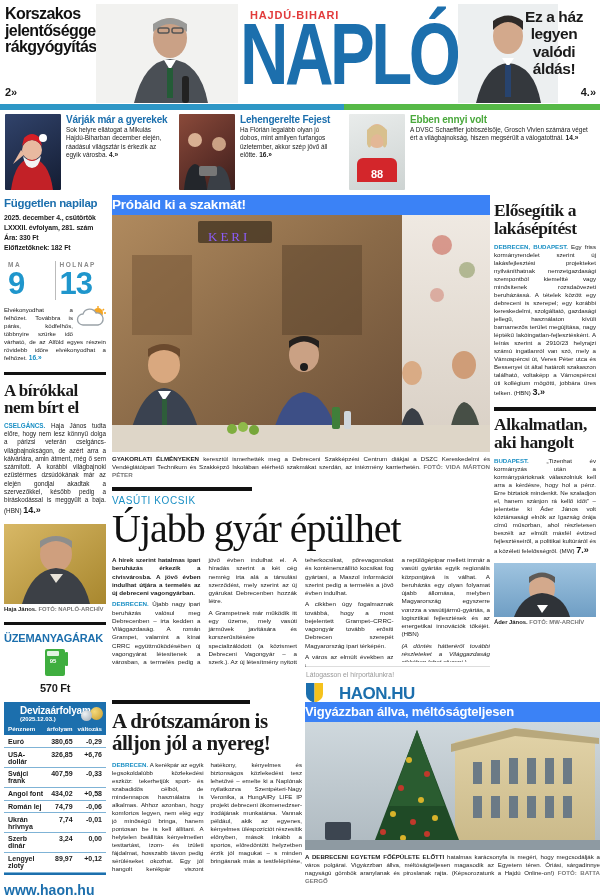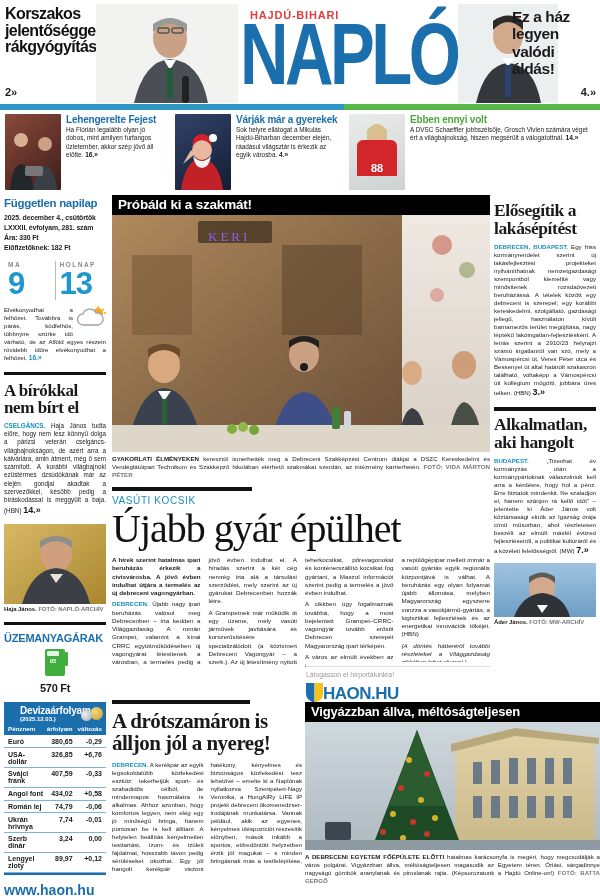--- a/index.html
+++ b/index.html
@@ -4,41 +4,41 @@
 <style>
   html,body{margin:0;padding:0;background:#e8e8e8}
   #page{position:relative;width:600px;height:896px;background:#fff;overflow:hidden;
         font-family:"Liberation Sans","DejaVu Sans",sans-serif;color:#1a1a1a}
   .serif{font-family:"Liberation Serif","DejaVu Serif",serif}
 
   
   .hdr-left{position:absolute;left:5px;top:6px;width:118px;font-weight:bold;
             font-size:16px;line-height:1.04;letter-spacing:-.6px;color:#111}
   .hdr-left-page{position:absolute;left:5px;top:86px;font-weight:bold;font-size:11px}
-  .hdr-right{position:absolute;right:4px;top:8px;width:84px;text-align:left;
+  .hdr-right{position:absolute;right:4px;top:8px;width:84px;text-align:center;
              font-weight:bold;font-size:15.5px;line-height:1.12;letter-spacing:-.4px}
   .hdr-right-page{position:absolute;right:4px;top:86px;font-weight:bold;font-size:11px}
   .bust{position:absolute;overflow:hidden}
   .bust svg{display:block}
   .mast-region{position:absolute;left:250px;top:9px;color:#e23b3c;font-weight:bold;
                font-size:11px;letter-spacing:.8px}
   .mast-title{position:absolute;left:240px;top:10px;color:#1c6fad;font-weight:bold;
               font-size:78px;line-height:1;letter-spacing:-4px;
               transform:scale(.86,1.12);transform-origin:left top}
 
   
   .teasers{position:absolute;left:0;top:104px;width:600px;height:91px;display:flex}
   .teaser{position:relative;box-sizing:border-box;padding:10px 5px 0 5px;display:flex;gap:5px}
   .t1{width:174px}.t2{width:170px}.t3{width:256px}
   .strip{position:absolute;left:0;top:0;width:100%;height:6px}
   .t-photo{flex:0 0 56px;height:76px;border-radius:1px;position:relative;overflow:hidden}
   .t-title{font-weight:bold;font-size:10px;margin:0 0 1px;letter-spacing:-.2px}
   .t-text{font-size:6.4px;line-height:1.3;margin:0;text-align:left}
   .pref{font-weight:bold;font-size:6.6px;white-space:nowrap}
-  .jersey{position:absolute;left:8px;bottom:14px;width:40px;height:36px;background:#d3262b;border-radius:6px 6px 0 0}
+  .jersey{position:absolute;left:8px;bottom:8px;width:40px;height:24px;background:#d3262b;border-radius:6px 6px 0 0}
   .jersey span{position:absolute;left:0;right:0;bottom:2px;text-align:center;color:#fff;font-weight:bold;font-size:11px}
 
   
   .rail{position:absolute;left:4px;top:197px;width:102px;height:699px;overflow:hidden}
   .fl-title{color:#1c6fad;font-weight:bold;font-size:11.5px;letter-spacing:-.3px;margin:0 0 4px}
   .info{font-size:6.9px;font-weight:bold;line-height:1.45;letter-spacing:-.1px}
   .temps{display:flex;margin-top:8px;border-bottom:0}
   .temp{flex:1;text-align:left;padding-left:4px}
   .temp+.temp{border-left:1px solid #bbb}
   .temp-label{color:#8a8a8a;font-weight:bold;font-size:6.5px;letter-spacing:1.5px}
@@ -75,37 +75,37 @@
   .coin.silver{width:11px;height:11px;background:radial-gradient(circle at 35% 35%,#eef2f5,#9fa9b2);left:0;top:4px}
   .cur-cols{background:#1c6fad;color:#fff;display:flex;font-size:6.2px;font-weight:bold;padding:1px 4px 3px}
   .cur-cols .c0{flex:1.2;text-align:left}.cur-cols .c1,.cur-cols .c2{flex:1;text-align:right}
   .cur-row{display:flex;font-size:7px;font-weight:bold;padding:2.4px 4px;border-bottom:1px solid #7fb3d6}
   .cur-row .c0{flex:1.2;text-align:left}.cur-row .c1,.cur-row .c2{flex:1;text-align:right}
   .contact{margin-top:6px;font-size:7px;font-weight:bold;line-height:1.4}
   .weburl{color:#1c6fad;font-size:14px}
 
   
   .center{position:absolute;left:112px;top:195px;width:378px;height:501px}
-  .bluebar{height:20px;background:#000000;color:#fff;font-weight:bold;font-size:13.5px;
-           line-height:20px;padding-left:6px;letter-spacing:-.2px}
+  .bluebar{height:20px;background:#3b82f6;color:#fff;font-weight:bold;font-size:13.5px;
+           line-height:20px;letter-spacing:-.2px}
   .mainphoto{width:378px;height:237px;position:relative;overflow:hidden}
   .keri-sign{position:absolute;left:96px;top:14px;color:#8b5cf6;font-family:"Liberation Serif",serif;
              font-size:13px;letter-spacing:3px;text-shadow:0 0 3px #4a3category820,0 0 4px #3a2c18}
   .mcapt{font-size:6.2px;line-height:1.3;margin-top:3px;text-align:justify}
   .sechead .bar{width:140px;height:4px;background:#111;margin:8px 0 4px}
   .kicker{color:#1a8fc4;font-weight:normal;font-size:10px;letter-spacing:.6px}
   .bigh{font-size:40px;line-height:1;margin:3px 0 7px;font-weight:normal;letter-spacing:-1px;color:#111}
   .artcols{column-count:4;column-gap:8px;font-size:6.25px;line-height:1.32;text-align:justify;
            height:152px;overflow:hidden;position:relative}
   .artcols p{margin:0 0 3px}
   .lead{font-weight:bold}
   .note{font-style:italic}
   .haon{position:absolute;right:0;bottom:0;width:184px;height:46px;background:#fff;padding-top:4px;box-sizing:border-box}
   .haon-text{color:#999;font-size:6.8px;border-top:1px solid #ddd;padding-top:4px;margin-bottom:3px}
-  .haon-logo{display:flex;align-items:center;gap:0}
+  .haon-logo{display:flex;align-items:center;gap:16px}
   .haon-word{color:#1c6fad;font-weight:bold;font-size:17px;letter-spacing:-.5px}
 
   
   .bleft{position:absolute;left:112px;top:700px;width:190px;height:196px;overflow:hidden}
   .bleft .bar{width:138px;height:4px;background:#111;margin-bottom:7px}
   .bleft h2{font-size:21px;line-height:1.03;margin:0 0 7px;font-weight:bold;letter-spacing:-.5px}
   .bleft .body{column-count:2;column-gap:7px;font-size:6.15px;line-height:1.3;text-align:justify;height:118px;overflow:hidden}
 
   
   .bright{position:absolute;left:305px;top:702px;width:295px;height:194px}
@@ -159,52 +159,52 @@
         <path d="M44 54 l6 9 l6 -9 Z" fill="#fff"></path>
         <rect x="47" y="61" width="6" height="32" fill="#27436e"></rect>
       </svg>
     </div>
 
     <div class="hdr-right">Ez a ház legyen valódi áldás!</div>
     <div class="hdr-right-page">4.»</div>
   </div>
 
   <div class="teasers">
-    <div class="teaser t2">
-      <div class="strip" style="background:#2e97c6"></div>
-      <div class="t-photo" style="background:linear-gradient(140deg,#8a4a3a,#5d2f28 60%,#3c1f1c)">
-        <svg width="56" height="76" viewBox="0 0 56 76">
-            <circle cx="16" cy="26" r="7" fill="#d9b093"></circle>
-            <path d="M5 76 q2 -24 11 -26 q10 2 12 26Z" fill="#23262b"></path>
-            <circle cx="40" cy="30" r="7" fill="#caa184"></circle>
-            <path d="M28 76 q3 -22 12 -24 q10 2 12 24Z" fill="#3a3f46"></path>
-            <rect x="20" y="52" width="18" height="10" rx="2" fill="#777"></rect>
-          </svg>
-      </div>
-      <div>
-        <p class="t-title" style="color:#1c6fad">Lehengerelte Fejest</p>
-        <p class="t-text"><span>Ha Flórián legalább olyan jó dobos, mint amilyen furfangos üzletember, akkor szép jövő áll előtte.</span> <span class="pref">16.»</span></p>
-      </div>
-    </div>
-
     <div class="teaser t1">
       <div class="strip" style="background:#2e97c6"></div>
       <div class="t-photo" style="background:linear-gradient(150deg,#31436b,#141d33)">
         <svg width="56" height="76" viewBox="0 0 56 76">
             <path d="M6 76 q4 -30 20 -32 q18 2 22 32 Z" fill="#c22127"></path>
             <circle cx="27" cy="36" r="10" fill="#e8b9a0"></circle>
             <path d="M17 32 q10 -12 20 0 l-2 -8 q-8 -8 -16 0 Z" fill="#d61f26"></path>
             <circle cx="38" cy="24" r="4" fill="#fff"></circle>
             <path d="M18 42 q9 10 18 0 q-2 12 -9 12 q-7 0 -9 -12Z" fill="#f2f2f2"></path>
             <path d="M8 50 l8 -14 l4 4 Z" fill="#e8b9a0"></path>
           </svg>
       </div>
       <div>
         <p class="t-title" style="color:#1c6fad">Várják már a gyerekek</p>
         <p class="t-text"><span>Sok helyre ellátogat a Mikulás Hajdú-Biharban december elején, ráadásul világsztár is érkezik az egyik városba.</span> <span class="pref">4.»</span></p>
+      </div>
+    </div>
+
+    <div class="teaser t2">
+      <div class="strip" style="background:#2e97c6"></div>
+      <div class="t-photo" style="background:linear-gradient(140deg,#8a4a3a,#5d2f28 60%,#3c1f1c)">
+        <svg width="56" height="76" viewBox="0 0 56 76">
+            <circle cx="16" cy="26" r="7" fill="#d9b093"></circle>
+            <path d="M5 76 q2 -24 11 -26 q10 2 12 26Z" fill="#23262b"></path>
+            <circle cx="40" cy="30" r="7" fill="#caa184"></circle>
+            <path d="M28 76 q3 -22 12 -24 q10 2 12 24Z" fill="#3a3f46"></path>
+            <rect x="20" y="52" width="18" height="10" rx="2" fill="#777"></rect>
+          </svg>
+      </div>
+      <div>
+        <p class="t-title" style="color:#1c6fad">Lehengerelte Fejest</p>
+        <p class="t-text"><span>Ha Flórián legalább olyan jó dobos, mint amilyen furfangos üzletember, akkor szép jövő áll előtte.</span> <span class="pref">16.»</span></p>
       </div>
     </div>
 
     <div class="teaser t3">
       <div class="strip" style="background:#56b947"></div>
       <div class="t-photo" style="background:linear-gradient(160deg,#e9eceb,#cdd3d2)">
         <svg width="56" height="76" viewBox="0 0 56 76">
             <ellipse cx="28" cy="22" rx="10" ry="12" fill="#e3b796"></ellipse>
             <path d="M18 16 q10 -10 20 0 l0 14 q-2 6 -4 2 q2 -10 -6 -12 q-8 2 -6 12 q-2 4 -4 -2 Z" fill="#d8c08e"></path>
           </svg>

